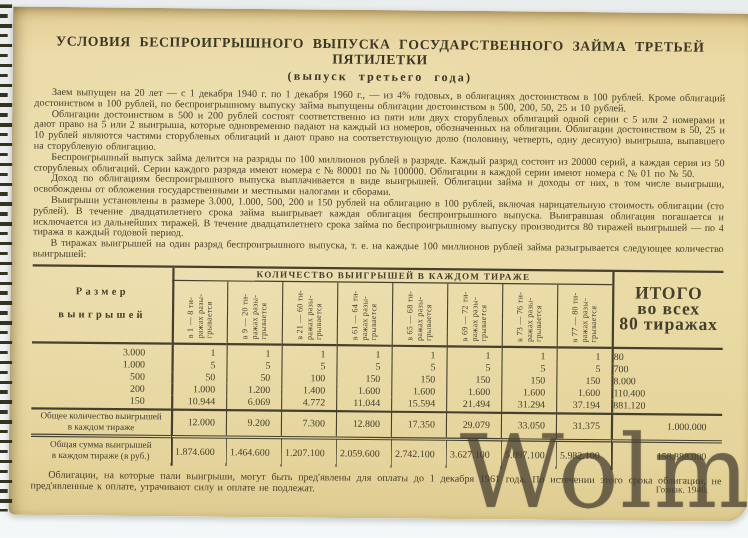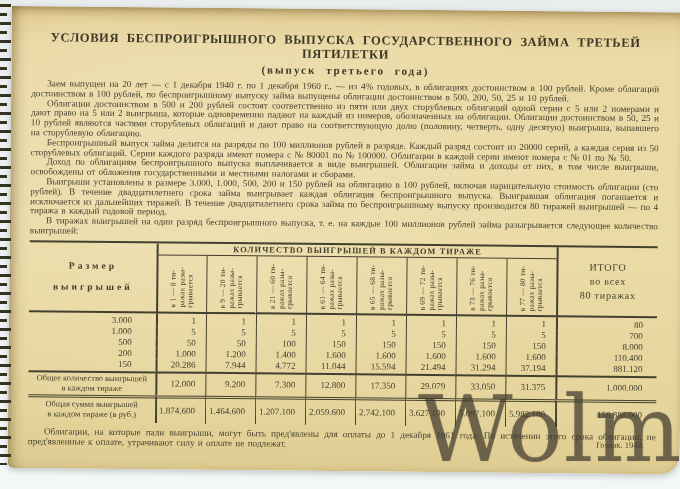--- a/index.html
+++ b/index.html
@@ -63,25 +63,25 @@
     font-size:8.3px;font-weight:bold;letter-spacing:1.1px;
     border-bottom:1px solid #44402f;
   }
   .vh{display:flex;align-items:center;justify-content:center;overflow:hidden;}
   .vh span{
     display:block;transform:rotate(-90deg);white-space:pre-line;
     font-size:7.4px;line-height:8.6px;width:57px;text-align:left;letter-spacing:.2px;
   }
   .thead{
     display:flex;align-items:center;justify-content:center;text-align:center;
-    white-space:pre-line;font-size:10px;font-weight:normal;line-height:14px;letter-spacing:.8px;
+    white-space:pre-line;font-size:16px;font-weight:bold;line-height:14px;letter-spacing:.8px;
   }
   .num{font-size:9px;line-height:11px;text-align:right;padding-right:10px;}
   .size{font-size:9px;line-height:11px;text-align:right;padding-right:24px;}
-  .tot{font-size:9px;line-height:11px;text-align:right;padding-right:14px;}
+  .tot{font-size:9px;line-height:11px;text-align:left;padding-right:14px;}
   .pt{padding-top:2px;}
   .st{border-top:2px solid #44402f;}
   .st2{border-top:3px double #44402f;}
   .sumcell{display:flex;align-items:center;justify-content:flex-end;}
   .sumlabel{
     display:flex;align-items:center;justify-content:center;text-align:center;
     white-space:pre-line;font-size:8.4px;line-height:10px;padding:0;
   }
   
   .closing{
@@ -212,22 +212,22 @@
       <div class="cell num v1l">1.400</div>
       <div class="cell num v1l">1.600</div>
       <div class="cell num v1l">1.600</div>
       <div class="cell num v1l">1.600</div>
       <div class="cell num v1l">1.600</div>
       <div class="cell num v1l">1.600</div>
       <div class="cell tot v2l">110.400</div>
     </div>
     <div class="trow">
       <div class="cell size">150</div>
-      <div class="cell num v2l">20.286</div>
-      <div class="cell num v1l">7.944</div>
+      <div class="cell num v2l">10.944</div>
+      <div class="cell num v1l">6.069</div>
       <div class="cell num v1l">4.772</div>
       <div class="cell num v1l">11.044</div>
       <div class="cell num v1l">15.594</div>
       <div class="cell num v1l">21.494</div>
       <div class="cell num v1l">31.294</div>
       <div class="cell num v1l">37.194</div>
       <div class="cell tot v2l">881.120</div>
     </div>
 
     <div class="trow">

